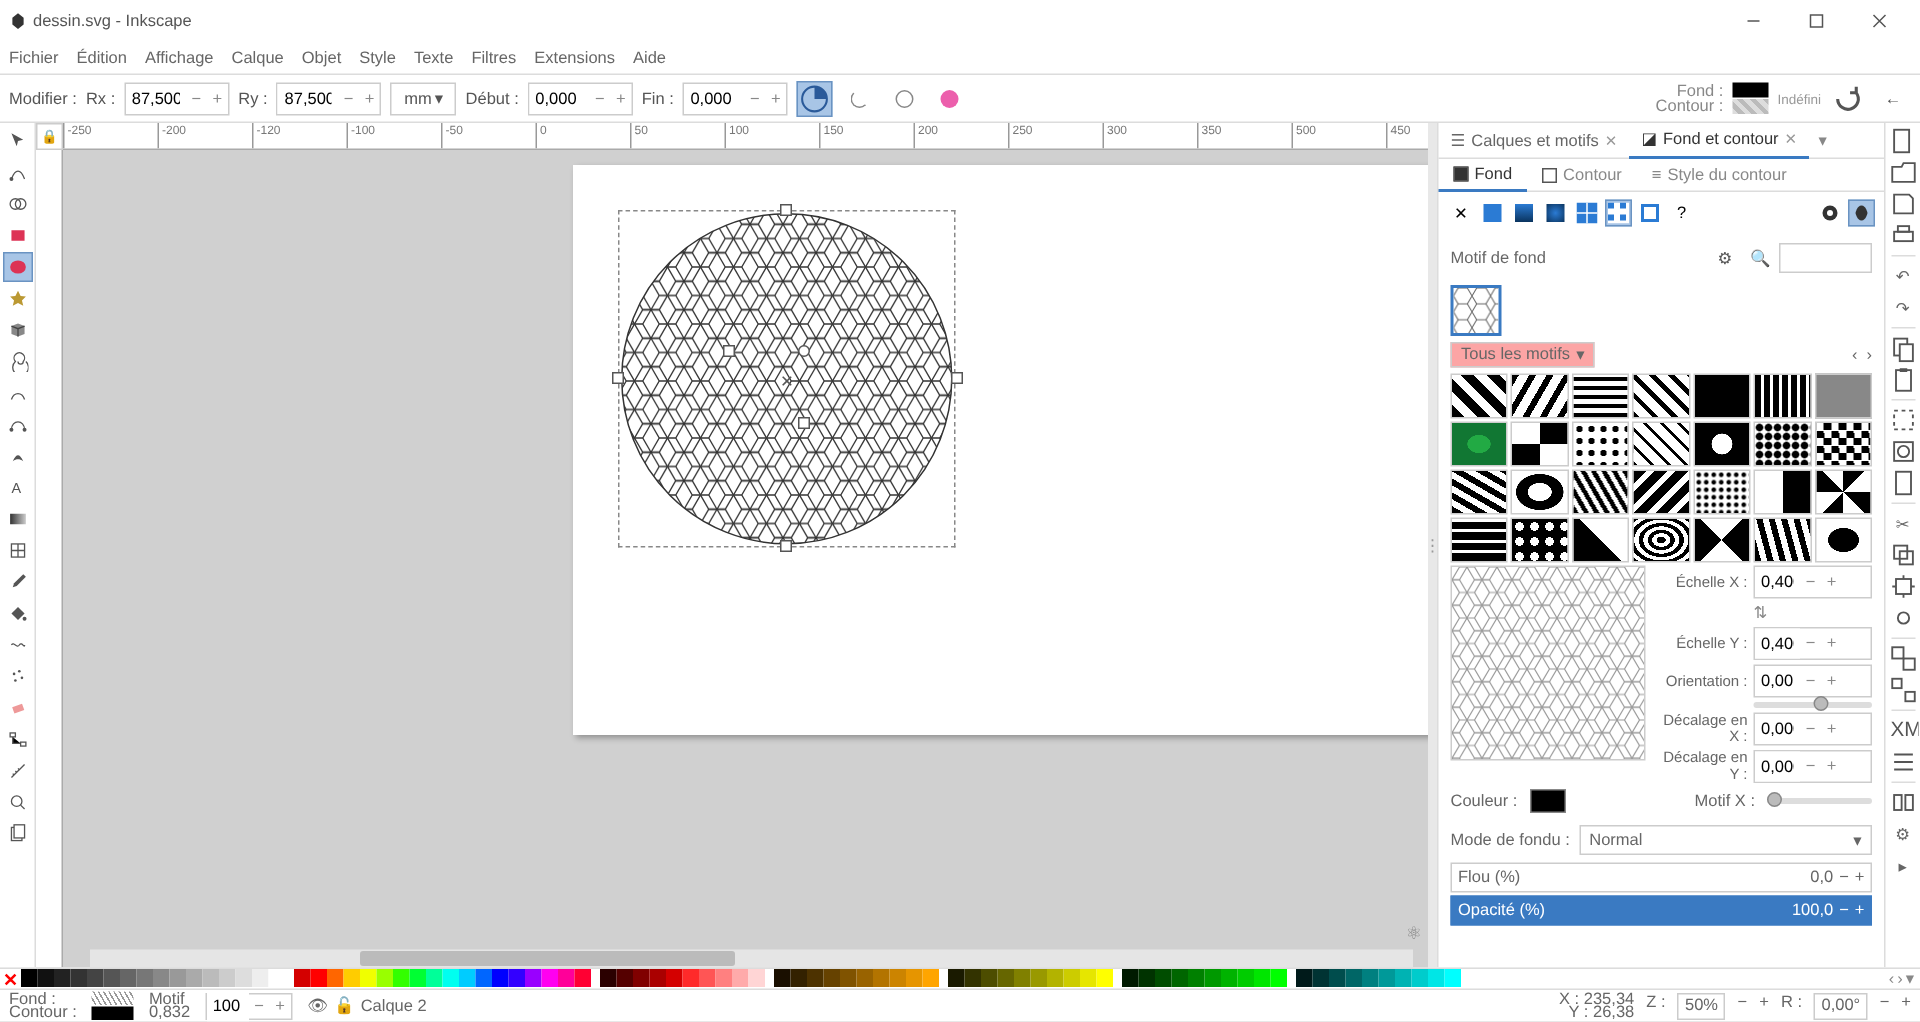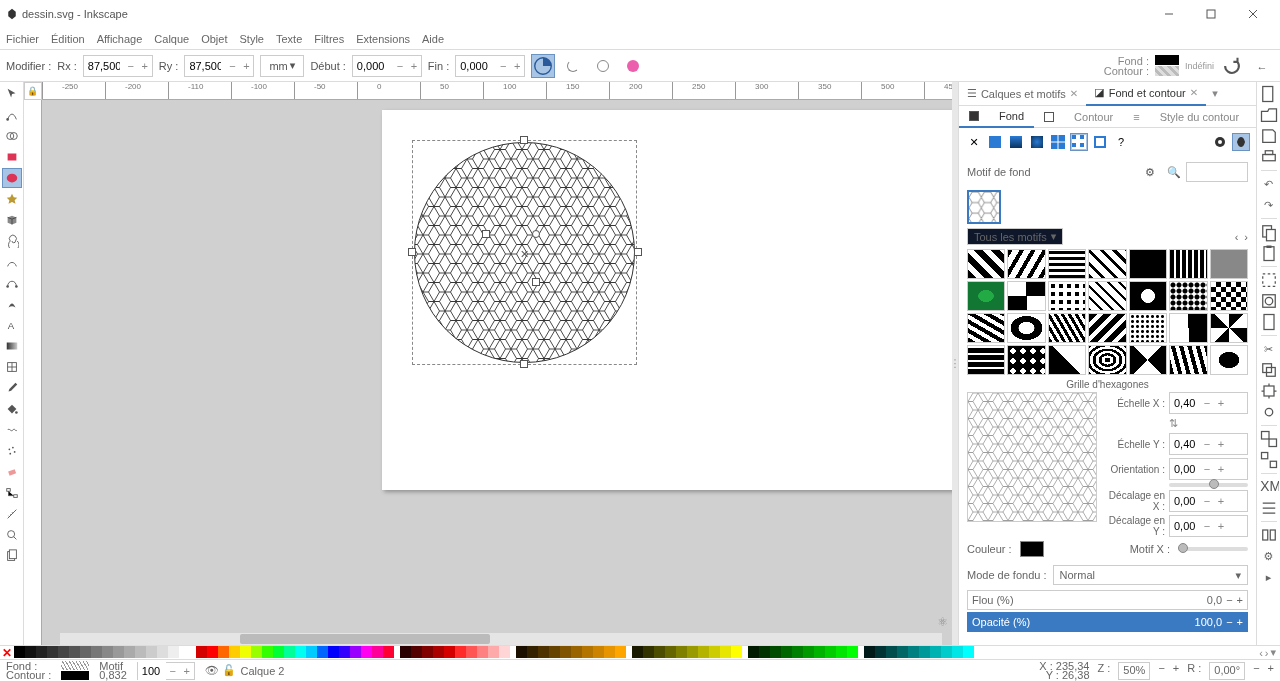--- a/index.html
+++ b/index.html
@@ -26,51 +26,51 @@
 .swatch.nd{background:repeating-linear-gradient(45deg,#ddd,#ddd 3px,#bbb 3px,#bbb 6px);}
 .mainrow{flex:1;display:flex;overflow:hidden;}
 .toolbox{width:24px;background:#fff;border-right:1px solid #dcdcdc;display:flex;flex-direction:column;align-items:center;padding-top:2px;gap:1px;}
 .toolbox .tool{width:20px;height:20px;display:flex;align-items:center;justify-content:center;color:#555;cursor:pointer;border:1px solid transparent;}
 .toolbox .tool.sel{background:#a8c5e6;border:1px solid #6a93c2;}
 .toolbox svg{width:14px;height:14px;}
 .rulercorner{width:18px;height:18px;background:#fff;border:1px solid #ccc;display:flex;align-items:center;justify-content:center;color:#777;font-size:9px;}
 .canvaswrap{flex:1;display:flex;flex-direction:column;background:#d0d0d0;overflow:hidden;position:relative;}
 .canvastop{display:flex;height:18px;}
 .ruler-h{flex:1;background:#fff;border-bottom:1px solid #aaa;position:relative;overflow:hidden;}
-.ruler-h .tick{position:absolute;top:0;height:100%;border-left:1px solid #999;font-size:8px;color:#777;padding-left:19px;}
+.ruler-h .tick{position:absolute;top:0;height:100%;border-left:1px solid #999;font-size:8px;color:#777;padding-left:2px;}
 .canvasbody{flex:1;display:flex;overflow:hidden;}
 .ruler-v{width:18px;background:#fff;border-right:1px solid #aaa;}
 .canvas{flex:1;background:#d0d0d0;position:relative;overflow:hidden;}
 .page{position:absolute;left:340px;top:10px;width:590px;height:380px;background:#fff;box-shadow:2px 2px 4px rgba(0,0,0,0.3);}
 .selbox{position:absolute;left:370px;top:40px;width:225px;height:225px;border:1px dashed #888;}
 .hexcircle{position:absolute;left:370px;top:40px;width:225px;height:225px;}
 .selhandle{position:absolute;width:8px;height:8px;background:#fff;border:1px solid #555;}
 .hscroll{position:absolute;left:18px;right:10px;bottom:0;height:12px;background:#e5e5e5;}
 .hscroll .thumb{position:absolute;left:180px;width:250px;top:1px;bottom:1px;background:#bbb;border-radius:2px;}
 .rightdock{width:298px;background:#fff;border-left:1px solid #dcdcdc;display:flex;flex-direction:column;}
 .docktabs{height:24px;display:flex;border-bottom:1px solid #dcdcdc;align-items:center;}
 .docktab{height:24px;display:flex;align-items:center;padding:0 8px;gap:4px;color:#666;cursor:pointer;}
 .docktab.active{border-bottom:2px solid #3a7ac2;color:#333;}
 .docktab .x{color:#999;font-size:10px;}
 .docktabs .chev{width:18px;display:flex;align-items:center;justify-content:center;color:#888;}
 .subtabs{height:22px;display:flex;border-bottom:1px solid #dcdcdc;align-items:center;}
-.subtab{padding:0 10px;height:22px;display:flex;align-items:center;gap:20px;color:#888;cursor:pointer;}
+.subtab{padding:0 10px;height:22px;display:flex;align-items:center;gap:4px;color:#888;cursor:pointer;}
 .subtab.active{color:#333;border-bottom:2px solid #3a7ac2;}
 .subtab .sw{width:10px;height:10px;border:1px solid #555;}
 .painttypes{height:28px;display:flex;align-items:center;padding:0 6px;gap:3px;}
 .ptype{width:18px;height:18px;display:flex;align-items:center;justify-content:center;border:1px solid transparent;cursor:pointer;}
 .ptype.active{background:#a8c5e6;border:1px solid #6a93c2;}
 .ptype svg{width:14px;height:14px;}
 .painttypes .rightbtns{margin-left:auto;display:flex;gap:3px;}
 .motifhead{display:flex;align-items:center;padding:4px 8px;color:#666;}
 .motifhead .sp{flex:1;}
 .searchbox{border:1px solid #ccc;height:20px;width:62px;display:flex;align-items:center;padding:0 4px;}
 .bigswatch{width:34px;height:34px;border:2px solid #3a7ac2;margin:2px 8px;background:#fff;position:relative;}
 .patterncats{display:flex;align-items:center;padding:2px 8px;gap:6px;color:#666;}
-.patterncats .sel{border:1px solid #ccc;padding:1px 6px;display:flex;align-items:center;gap:4px;background:#0f172a;}
+.patterncats .sel{border:1px solid #ccc;padding:1px 6px;display:flex;align-items:flex-start;gap:4px;background:#fca5a5;}
 .patterngrid{display:grid;grid-template-columns:repeat(7,1fr);gap:2px;padding:2px 8px;}
 .patterngrid .p{height:30px;background:#222;border:1px solid #ccc;}
 .patlabel{text-align:center;color:#666;padding:2px 0;font-size:10px;}
 .previewrow{display:flex;padding:0 8px;gap:8px;}
 .hexpreview{width:130px;height:130px;border:1px solid #ccc;background:#fff;}
 .scalecol{flex:1;display:flex;flex-direction:column;gap:3px;}
 .scalerow{display:flex;align-items:center;gap:4px;}
 .scalerow .lab{width:60px;text-align:right;color:#666;font-size:10px;}
 .scalerow .numfield{flex:1;}
 .scalerow .numfield input{width:30px;}
@@ -345,21 +345,21 @@
         </svg>
       </div>
   </div>
 
   <div class="canvaswrap">
     <div class="canvastop">
       <div class="rulercorner">🔒</div>
       <div class="ruler-h" id="rulerh">
           <div class="tick" style="left: 0px;">-250</div>
           <div class="tick" style="left: 63px;">-200</div>
-          <div class="tick" style="left: 126px;">-110</div>
+          <div class="tick" style="left: 126px;">-120</div>
           <div class="tick" style="left: 189px;">-100</div>
           <div class="tick" style="left: 252px;">-50</div>
           <div class="tick" style="left: 315px;">0</div>
           <div class="tick" style="left: 378px;">50</div>
           <div class="tick" style="left: 441px;">100</div>
           <div class="tick" style="left: 504px;">150</div>
           <div class="tick" style="left: 567px;">200</div>
           <div class="tick" style="left: 630px;">250</div>
           <div class="tick" style="left: 693px;">300</div>
           <div class="tick" style="left: 756px;">350</div>
@@ -524,21 +524,20 @@
         <div class="p" style="background: conic-gradient(rgb(0, 0, 0) 0deg, rgb(0, 0, 0) 50%, rgb(255, 255, 255) 0deg);"></div>
         <div class="p" style="background: repeating-conic-gradient(rgb(0, 0, 0) 0deg, rgb(0, 0, 0) 12.5%, rgb(255, 255, 255) 0deg, rgb(255, 255, 255) 25%);"></div>
         <div class="p" style="background: repeating-linear-gradient(0deg, rgb(0, 0, 0) 0px, rgb(0, 0, 0) 5px, rgb(255, 255, 255) 5px, rgb(255, 255, 255) 7px);"></div>
         <div class="p" style="background: radial-gradient(rgb(255, 255, 255) 40%, rgb(0, 0, 0) 41%) 0px 0px / 10px 10px;"></div>
         <div class="p" style="background: linear-gradient(45deg, rgb(0, 0, 0) 50%, rgb(255, 255, 255) 50%);"></div>
         <div class="p" style="background: repeating-radial-gradient(rgb(0, 0, 0) 0px, rgb(0, 0, 0) 3px, rgb(255, 255, 255) 3px, rgb(255, 255, 255) 6px);"></div>
         <div class="p" style="background: conic-gradient(from 45deg, rgb(0, 0, 0) 0deg, rgb(0, 0, 0) 25%, rgb(255, 255, 255) 0deg, rgb(255, 255, 255) 50%, rgb(0, 0, 0) 0deg, rgb(0, 0, 0) 75%, rgb(255, 255, 255) 0deg);"></div>
         <div class="p" style="background: repeating-linear-gradient(75deg, rgb(0, 0, 0) 0px, rgb(0, 0, 0) 4px, rgb(255, 255, 255) 4px, rgb(255, 255, 255) 8px);"></div>
         <div class="p" style="background: radial-gradient(rgb(0, 0, 0) 40%, rgb(255, 255, 255) 41%);"></div>
       </div>
-    <div class="patlabel">Grille d'hexagones</div>
     <div class="previewrow">
       <div class="hexpreview">
         <svg width="100%" height="100%">
             <rect width="100%" height="100%" fill="url(#hex3)"></rect>
             <defs>
               <pattern id="hex3" width="20" height="17" patternUnits="userSpaceOnUse">
                 <path d="M0 8.5 L5 0 L15 0 L20 8.5 L15 17 L5 17 Z" fill="none" stroke="#999" stroke-width="0.8"></path>
                 <path d="M-10 0 L-5 -8.5 L5 -8.5 L10 0 L5 8.5 L-5 8.5 Z" fill="none" stroke="#999" stroke-width="0.8"></path>
                 <path d="M10 0 L15 -8.5 L25 -8.5 L30 0 L25 8.5 L15 8.5 Z" fill="none" stroke="#999" stroke-width="0.8"></path>
                 <path d="M-10 17 L-5 8.5 L5 8.5 L10 17" fill="none" stroke="#999" stroke-width="0.8"></path>

